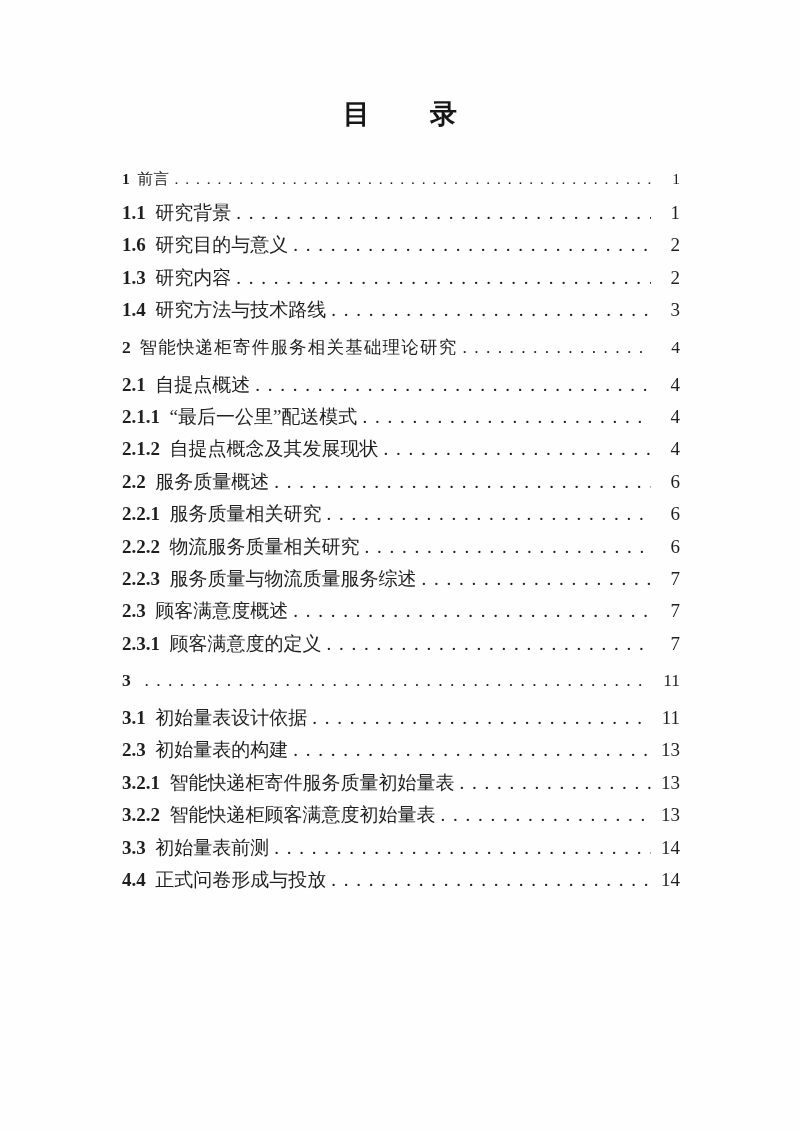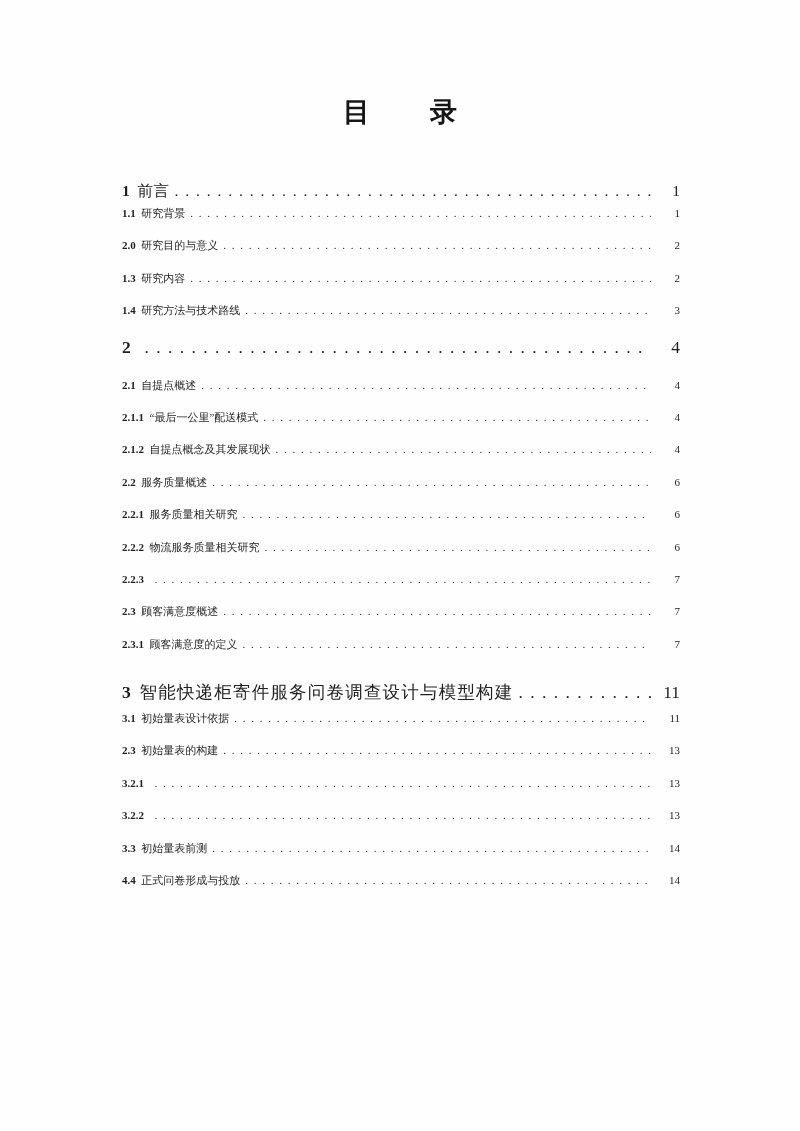--- a/index.html
+++ b/index.html
@@ -14,53 +14,52 @@
     margin: 0 auto;
     background: #fefefe;
     color: #1f1f1f;
     font-family: "Liberation Serif", "DejaVu Serif", serif;
     overflow: hidden;
     box-sizing: border-box;
     padding: 97px 120px 0 122px;
   }
   .toc-title {
     text-align: center;
-    font-family: Liberation Mono, monospace;
+    font-family: Liberation Serif, serif;
     font-weight: 700;
     font-size: 27px;
     line-height: 34px;
     white-space: pre;
     letter-spacing: 2px;
     margin: 0 0 37px 0;
     color: #161616;
   }
   .toc-list {
     display: block;
   }
   .toc-row {
     display: flex;
     align-items: baseline;
     height: 32.4px;
-    font-size: 11px;
+    font-size: 19px;
     line-height: 22px;
   }
   .toc-row.lv1 {
     font-size: 17.5px;
     height: 38px;
     padding-top: 4px;
   }
   
   .toc-row.lv1:first-child {
     font-size: 15.5px;
     height: 34px;
     padding-top: 0;
   }
   .toc-row.lv1 .entry-title {
     letter-spacing: 1.2px;
-    margin-top: 12px;
   }
   .toc-row.lv1:first-child .entry-title {
     letter-spacing: 0.5px;
   }
   .entry-num {
     white-space: nowrap;
     margin-right: 0.5em;
     font-weight: 700;
   }
   .toc-row.lv1 .entry-num,
@@ -100,39 +99,40 @@
     <span class="dot-leader"></span>
     <span class="entry-page">1</span>
   </div>
       <div class="toc-row lv2">
     <span class="entry-num">1.1</span>
     <span class="entry-title">研究背景</span>
     <span class="dot-leader"></span>
     <span class="entry-page">1</span>
   </div>
       <div class="toc-row lv2">
-    <span class="entry-num">2.0</span>
+    <span class="entry-num">1.6</span>
     <span class="entry-title">研究目的与意义</span>
     <span class="dot-leader"></span>
     <span class="entry-page">2</span>
   </div>
       <div class="toc-row lv2">
     <span class="entry-num">1.3</span>
     <span class="entry-title">研究内容</span>
     <span class="dot-leader"></span>
     <span class="entry-page">2</span>
   </div>
       <div class="toc-row lv2">
     <span class="entry-num">1.4</span>
     <span class="entry-title">研究方法与技术路线</span>
     <span class="dot-leader"></span>
     <span class="entry-page">3</span>
   </div>
       <div class="toc-row lv1">
     <span class="entry-num">2</span>
+    <span class="entry-title">智能快递柜寄件服务相关基础理论研究</span>
     <span class="dot-leader"></span>
     <span class="entry-page">4</span>
   </div>
       <div class="toc-row lv2">
     <span class="entry-num">2.1</span>
     <span class="entry-title">自提点概述</span>
     <span class="dot-leader"></span>
     <span class="entry-page">4</span>
   </div>
       <div class="toc-row lv3">
@@ -160,60 +160,62 @@
     <span class="entry-page">6</span>
   </div>
       <div class="toc-row lv3">
     <span class="entry-num">2.2.2</span>
     <span class="entry-title">物流服务质量相关研究</span>
     <span class="dot-leader"></span>
     <span class="entry-page">6</span>
   </div>
       <div class="toc-row lv3">
     <span class="entry-num">2.2.3</span>
+    <span class="entry-title">服务质量与物流质量服务综述</span>
     <span class="dot-leader"></span>
     <span class="entry-page">7</span>
   </div>
       <div class="toc-row lv2">
     <span class="entry-num">2.3</span>
     <span class="entry-title">顾客满意度概述</span>
     <span class="dot-leader"></span>
     <span class="entry-page">7</span>
   </div>
       <div class="toc-row lv3">
     <span class="entry-num">2.3.1</span>
     <span class="entry-title">顾客满意度的定义</span>
     <span class="dot-leader"></span>
     <span class="entry-page">7</span>
   </div>
       <div class="toc-row lv1">
     <span class="entry-num">3</span>
-    <span class="entry-title">智能快递柜寄件服务问卷调查设计与模型构建</span>
     <span class="dot-leader"></span>
     <span class="entry-page">11</span>
   </div>
       <div class="toc-row lv2">
     <span class="entry-num">3.1</span>
     <span class="entry-title">初始量表设计依据</span>
     <span class="dot-leader"></span>
     <span class="entry-page">11</span>
   </div>
       <div class="toc-row lv2">
     <span class="entry-num">2.3</span>
     <span class="entry-title">初始量表的构建</span>
     <span class="dot-leader"></span>
     <span class="entry-page">13</span>
   </div>
       <div class="toc-row lv3">
     <span class="entry-num">3.2.1</span>
+    <span class="entry-title">智能快递柜寄件服务质量初始量表</span>
     <span class="dot-leader"></span>
     <span class="entry-page">13</span>
   </div>
       <div class="toc-row lv3">
     <span class="entry-num">3.2.2</span>
+    <span class="entry-title">智能快递柜顾客满意度初始量表</span>
     <span class="dot-leader"></span>
     <span class="entry-page">13</span>
   </div>
       <div class="toc-row lv2">
     <span class="entry-num">3.3</span>
     <span class="entry-title">初始量表前测</span>
     <span class="dot-leader"></span>
     <span class="entry-page">14</span>
   </div>
       <div class="toc-row lv2">

